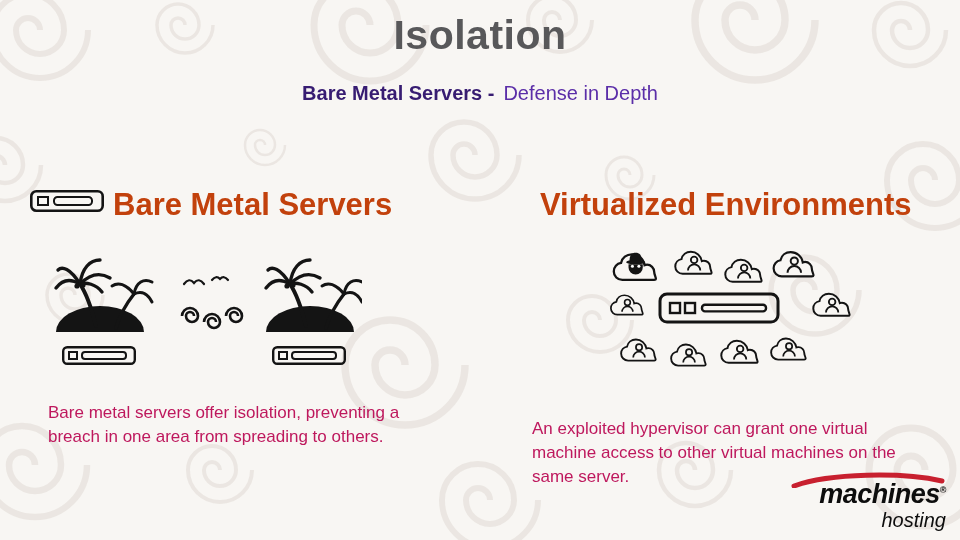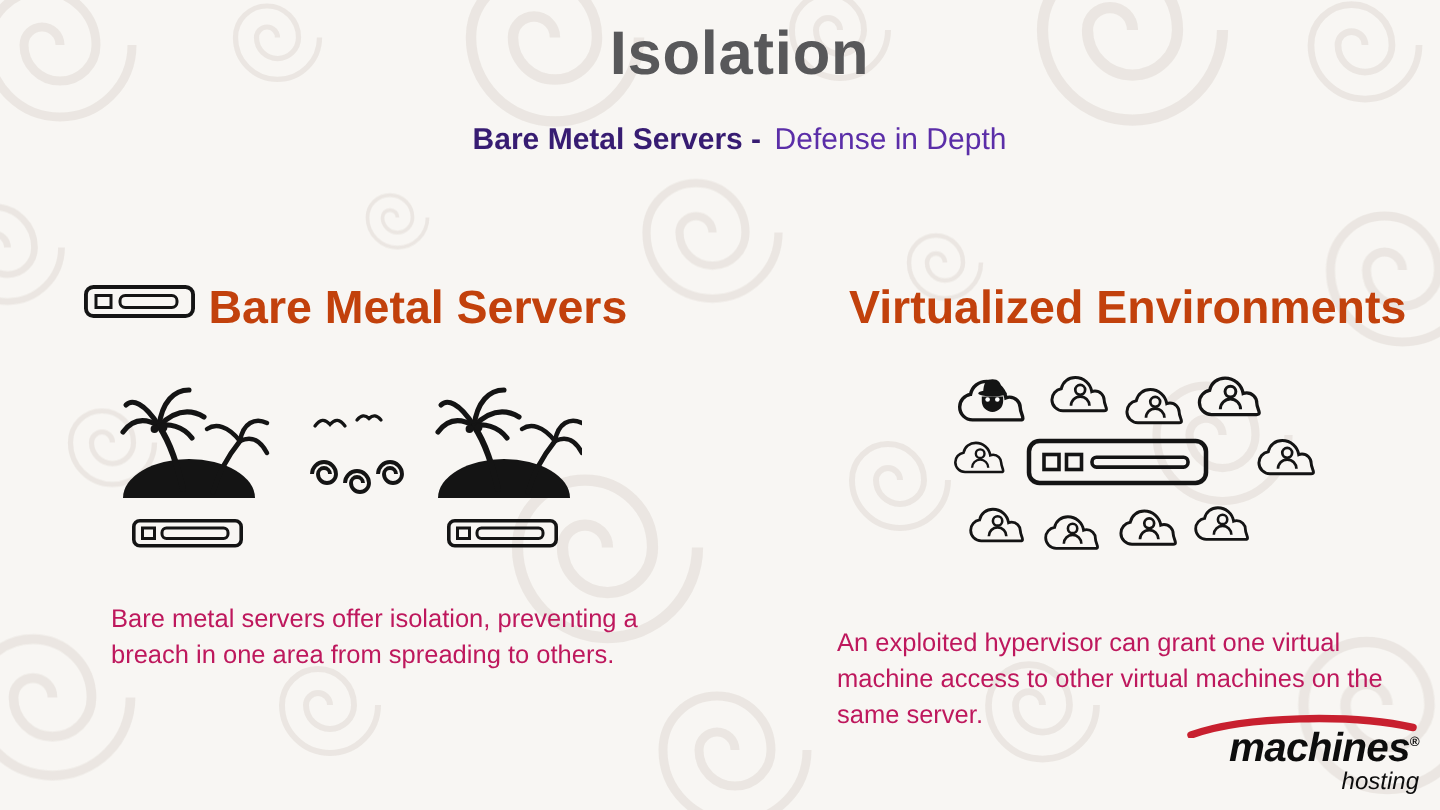--- a/index.html
+++ b/index.html
@@ -1,21 +1,21 @@
 <!DOCTYPE html>
 <html><head>
 <meta charset="utf-8">
 <style>
   html,body{margin:0;padding:0;}
   .slide{
     position:relative;width:960px;height:540px;overflow:hidden;
     background:#f8f6f3;font-family:"Liberation Sans",sans-serif;
   }
   .bg-swirls{position:absolute;inset:0;z-index:0;}
-  .layer{position:absolute;z-index:1;padding-left:26px;}
+  .layer{position:absolute;z-index:1;}
 
   .title{top:12px;left:0;right:0;text-align:center;
     font-size:41px;font-weight:800;color:#58585a;letter-spacing:.5px;}
   .subtitle{top:82px;left:0;right:0;text-align:center;
     font-size:20px;color:#5b2ea8;font-weight:400;}
   .subtitle .sub-bold{font-weight:800;color:#371c72;margin-right:9px;}
 
   .col-heading{font-size:31px;font-weight:800;color:#c2410c;}
   .left-heading{left:113px;top:187px;}
   .right-heading{left:540px;top:187px;width:390px;text-align:left;}
@@ -26,21 +26,21 @@
 
   .body-text{font-size:17px;line-height:1.42;color:#be185d;}
   .left-body{left:48px;top:401px;width:392px;}
   .right-body{left:532px;top:417px;width:398px;}
 
   .logo{right:14px;bottom:10px;text-align:right;}
   .logo-swoosh{display:block;margin:0 0 -7px auto;}
   .logo-name{font-style:italic;font-weight:800;font-size:27px;color:#0d0d0d;
     letter-spacing:-.5px;line-height:1;}
   .logo-reg{font-size:9px;vertical-align:super;font-style:normal;}
-  .logo-sub{font-style:italic;font-size:16px;color:#0d0d0d;line-height:1;margin-top:2px;}
+  .logo-sub{font-style:italic;font-size:20px;color:#0d0d0d;line-height:1;margin-top:2px;}
 
   svg .stroke{fill:none;stroke:#141414;}
 </style>
 </head>
 <body>
 
 <div class="slide">
 
   <svg class="bg-swirls" width="960" height="540" viewBox="0 0 960 540" aria-hidden="true">
     <defs>

